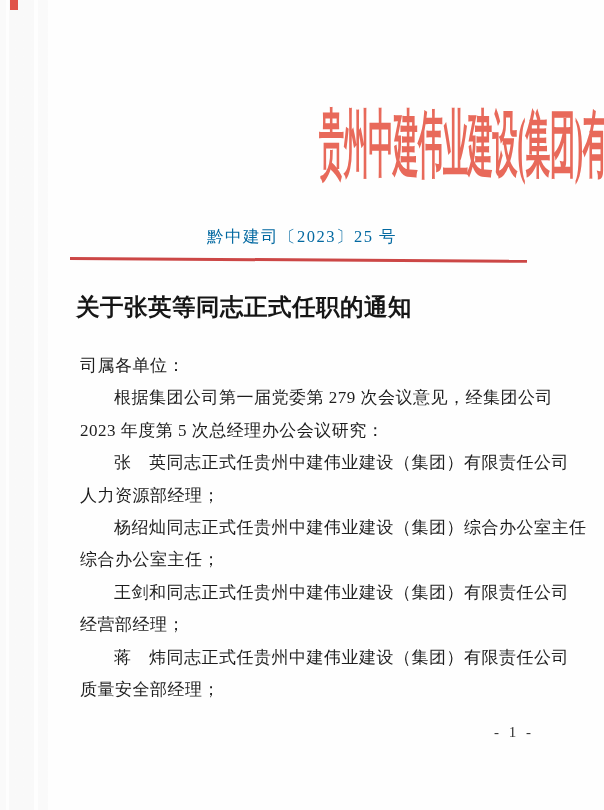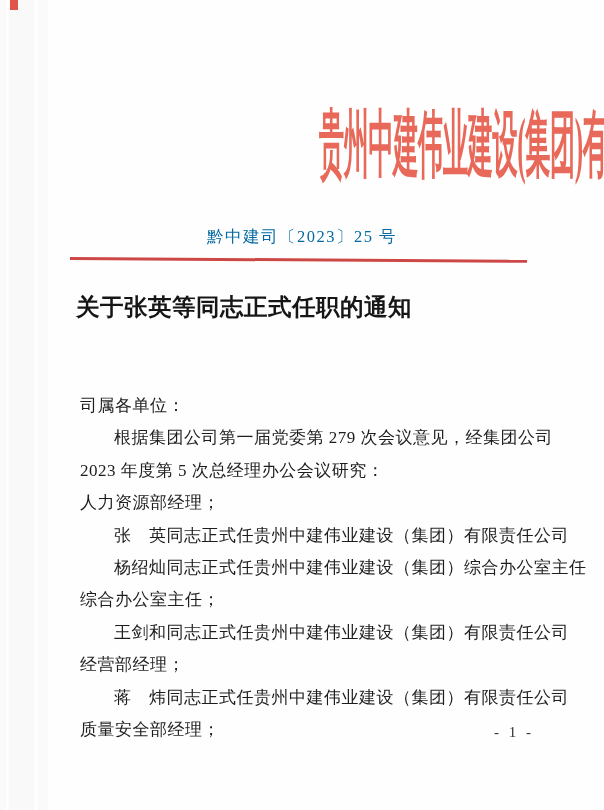--- a/index.html
+++ b/index.html
@@ -61,21 +61,20 @@
     text-align:center;
     font-size:23.5px;font-weight:bold;
     letter-spacing:0.5px;
     color:#161616;
   }
   .body-text{
     position:absolute;top:350px;left:80px;width:460px;
     font-size:17px;line-height:32.4px;
     letter-spacing:0.5px;
     color:#1d1d1d;
-    margin-top:40px;
   }
   .body-line{white-space:nowrap;}
   .body-line.indent{padding-left:34px;text-align:right;}
   .page-number{
     position:absolute;top:724px;right:70px;
     font-size:15px;letter-spacing:3px;
     color:#333;
     font-family:"Liberation Serif","DejaVu Serif",serif;
   }
 </style>
@@ -95,22 +94,22 @@
   <div class="doc-number">黔中建司〔2023〕25 号</div>
 
   <div class="red-rule"></div>
 
   <div class="notice-title">关于张英等同志正式任职的通知</div>
 
   <div class="body-text">
       <div class="body-line">司属各单位：</div>
       <div class="body-line indent">根据集团公司第一届党委第 279 次会议意见，经集团公司</div>
       <div class="body-line">2023 年度第 5 次总经理办公会议研究：</div>
+      <div class="body-line indent">张　英同志正式任贵州中建伟业建设（集团）有限责任公司</div>
       <div class="body-line">人力资源部经理；</div>
-      <div class="body-line indent">张　英同志正式任贵州中建伟业建设（集团）有限责任公司</div>
       <div class="body-line indent">杨绍灿同志正式任贵州中建伟业建设（集团）综合办公室主任</div>
       <div class="body-line">综合办公室主任；</div>
       <div class="body-line indent">王剑和同志正式任贵州中建伟业建设（集团）有限责任公司</div>
       <div class="body-line">经营部经理；</div>
       <div class="body-line indent">蒋　炜同志正式任贵州中建伟业建设（集团）有限责任公司</div>
       <div class="body-line">质量安全部经理；</div>
     </div>
 
   <div class="page-number">- 1 -</div>
 

